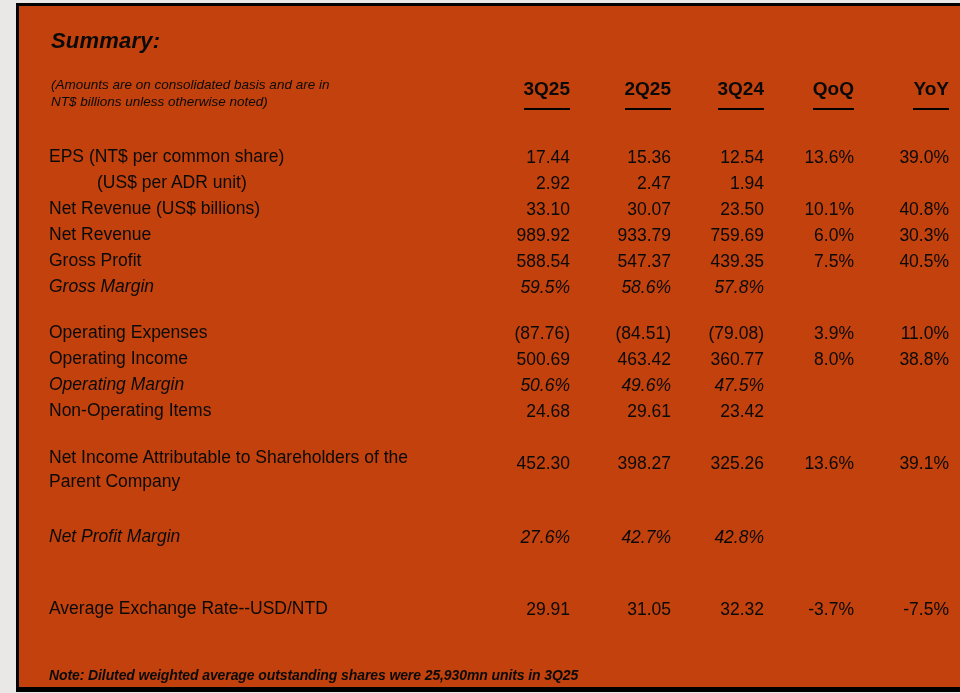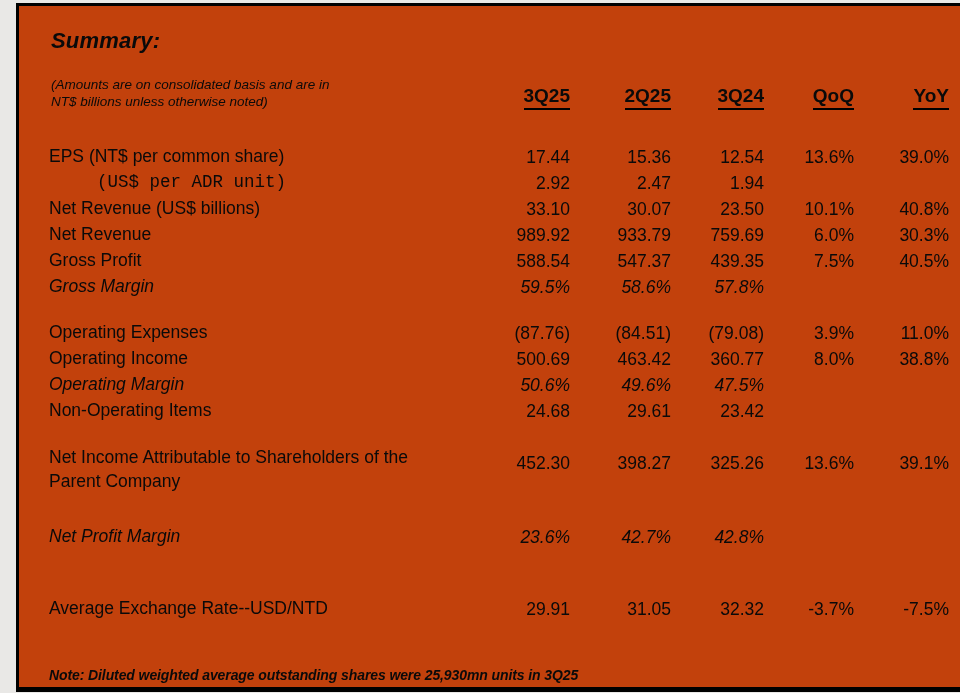--- a/index.html
+++ b/index.html
@@ -58,35 +58,35 @@
   }
   th.col-head {
     font-size: 19px;
     font-weight: bold;
     text-align: right;
     padding: 0;
   }
   th.col-head span {
     display: inline-block;
     border-bottom: 2.5px solid #000;
-    padding-bottom: 1px;
+    padding-bottom: 8px;
   }
 
   tr.data-row { height: 26px; }
   tr.data-row td {
     font-size: 17.5px;
     padding: 0;
     vertical-align: middle;
   }
   td.label {
     white-space: pre-line;
     padding-left: 2px;
     line-height: 1.35;
   }
-  td.label.indent { padding-left: 48px; font-family: Liberation Mono, monospace; }
+  td.label.indent { padding-left: 48px; }
   td.val { text-align: right; }
   tr.italic td { font-style: italic; }
   tr.two-line { height: 52px; }
   tr.two-line td { vertical-align: top; }
   tr.two-line td.val { padding-top: 9px; }
   tr.two-line td.label { padding-top: 2px; }
   tr.spacer td { padding: 0; }
 
   .footnote {
     position: absolute;
@@ -222,21 +222,21 @@
             <td class="val">398.27</td>
             <td class="val">325.26</td>
             <td class="val">13.6%</td>
             <td class="val">39.1%</td>
           </tr>
           <tr class="spacer" style="height: 28px;">
             <td colspan="6"></td>
           </tr>
           <tr class="data-row italic">
             <td class="label">Net Profit Margin</td>
-            <td class="val">23.6%</td>
+            <td class="val">27.6%</td>
             <td class="val">42.7%</td>
             <td class="val">42.8%</td>
             <td class="val"></td>
             <td class="val"></td>
           </tr>
           <tr class="spacer" style="height: 16px;">
             <td colspan="6"></td>
           </tr>
           <tr class="spacer" style="height: 30px;">
             <td colspan="6"></td>

